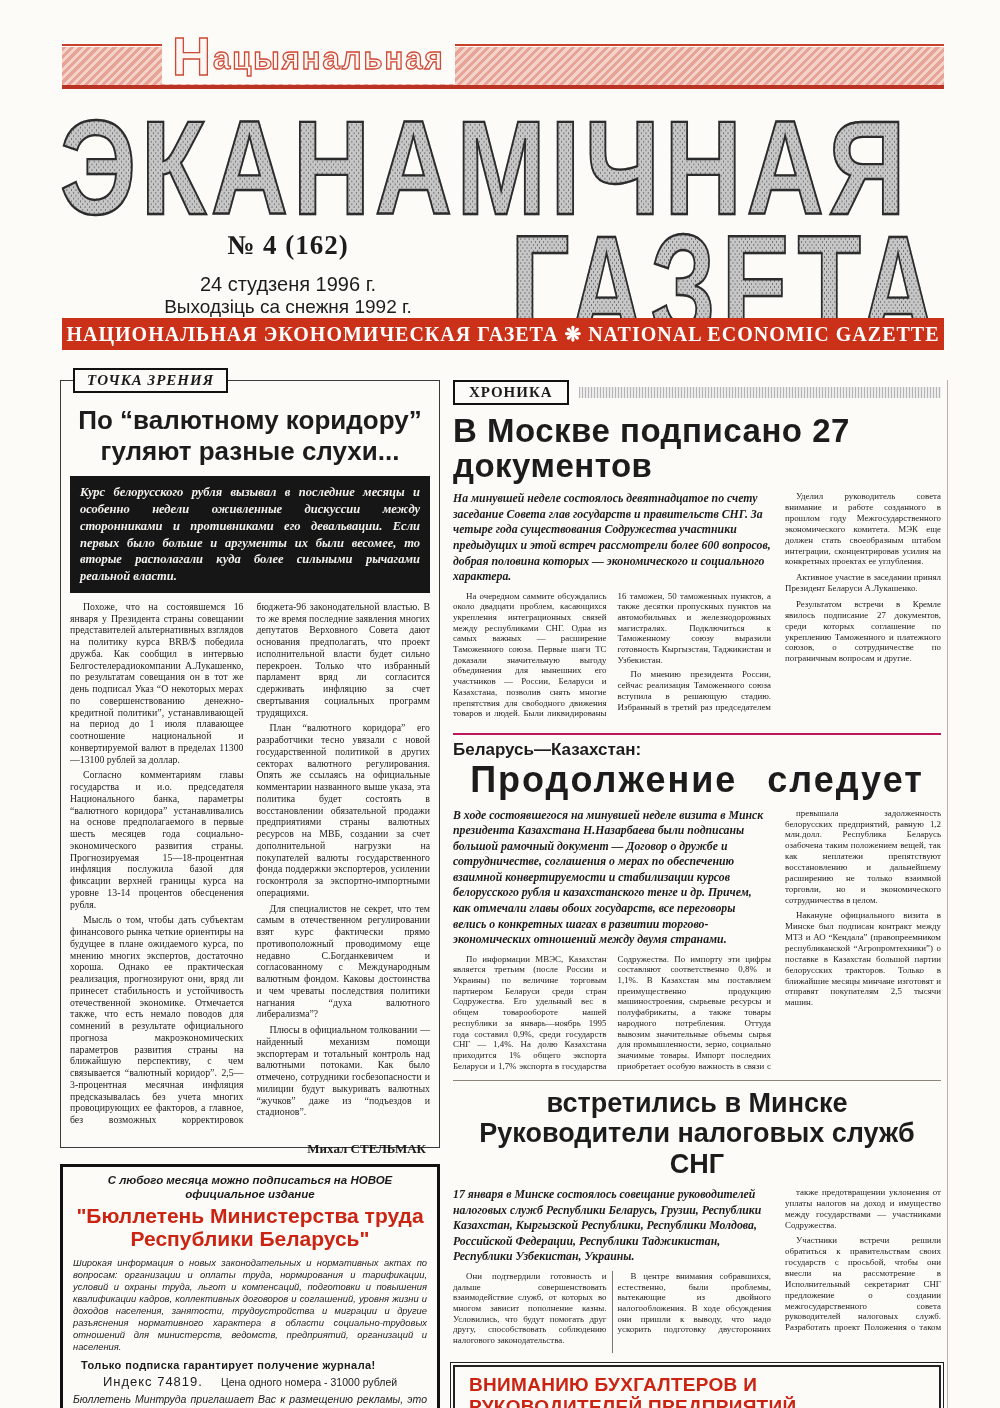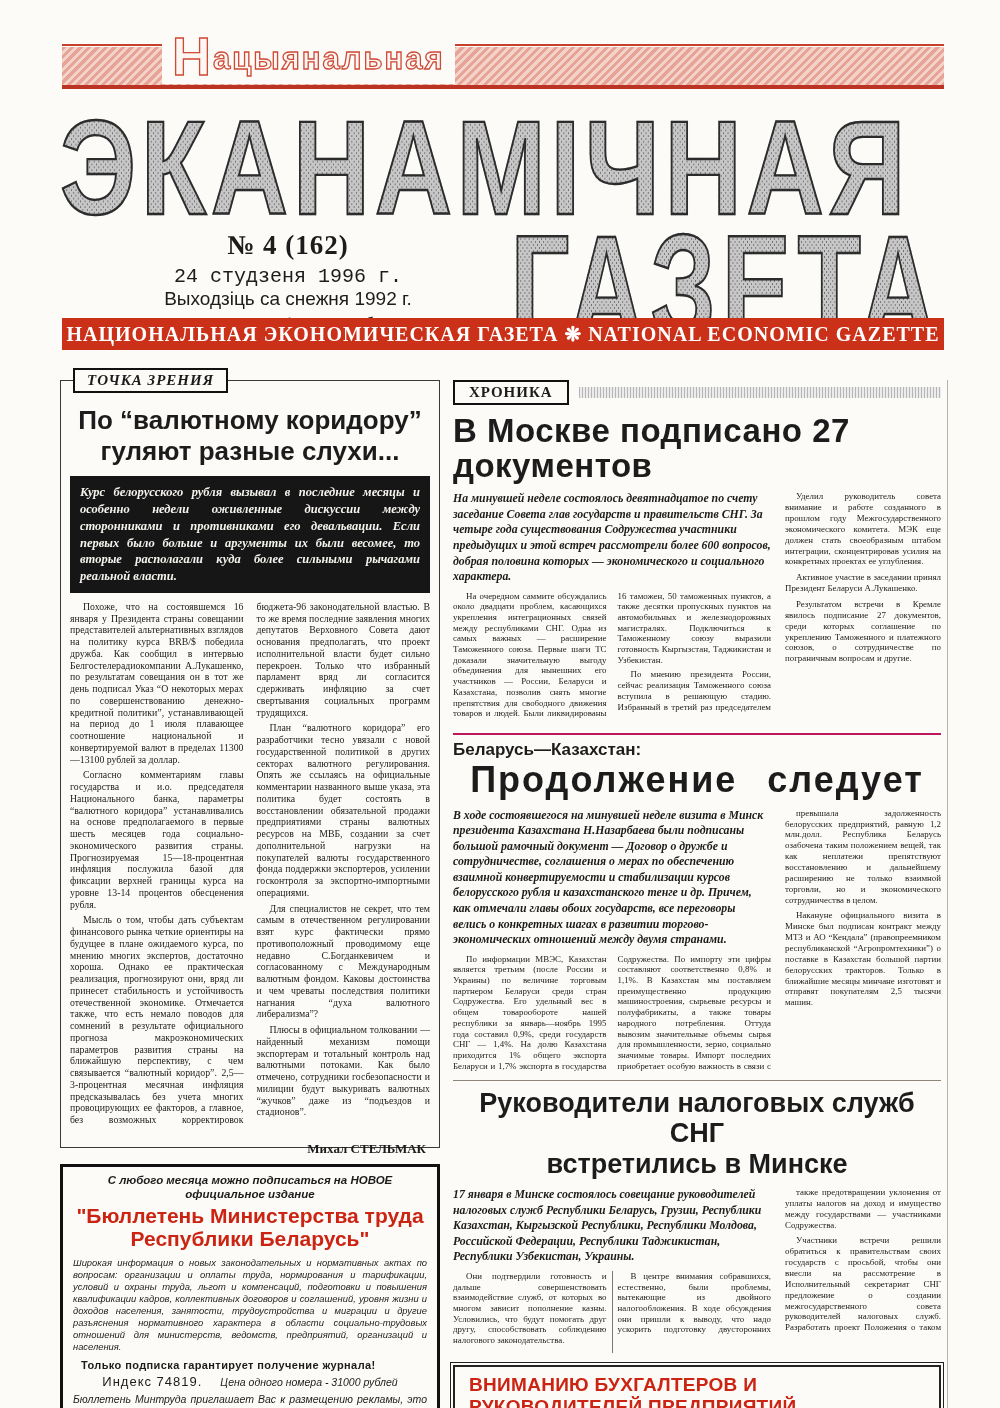--- a/index.html
+++ b/index.html
@@ -21,21 +21,21 @@
                        radial-gradient(circle,#6f6f6f 26%,transparent 27%);
       background-size:4px 4px,4px 4px;background-position:0 0,2px 2px;background-color:#c7c7c7;
       -webkit-background-clip:text;background-clip:text;
       -webkit-text-stroke:1.6px #2c2c2c;white-space:nowrap;line-height:1;}
   .t1{position:absolute;left:60px;top:102px;font-size:94px;letter-spacing:4px;
       transform:scale(1.14,1.42);transform-origin:left top;}
   .t2{position:absolute;right:58px;top:212px;font-size:100px;letter-spacing:6px;
       transform:scale(1.04,1.5);transform-origin:right top;}
   .issue{position:absolute;left:118px;top:230px;width:340px;text-align:center;}
   .issue-no{font-weight:bold;font-size:27px;letter-spacing:1px;}
-  .issue-date{font-family:Liberation Mono, monospace;font-size:20px;margin-top:4px;}
+  .issue-date{font-family:Liberation Sans, sans-serif;font-size:20px;margin-top:12px;}
   .issue-since{font-family:"Liberation Sans",sans-serif;font-size:19px;}
   .issue-price{font-weight:bold;font-size:16px;margin-top:5px;}
   .banner{position:absolute;left:62px;right:56px;top:318px;height:32px;background:#cb3118;
       display:flex;align-items:center;justify-content:center;color:#fff;
       font-weight:bold;font-size:20px;letter-spacing:1px;z-index:3;
       box-shadow:inset 0 0 0 2px #cb3118;}
   
   .main{position:absolute;left:60px;right:52px;top:380px;display:flex;gap:13px;align-items:flex-start;}
   .left-col{width:380px;flex:none;}
   .right-col{flex:1;min-width:0;border-right:1px solid #b9b2a6;padding-right:6px;}
@@ -57,21 +57,21 @@
       font-style:italic;font-size:11.5px;line-height:1.25;}
   .b-title{color:#cc2413;font-family:"Liberation Sans",sans-serif;font-weight:bold;
       font-size:21px;line-height:1.12;text-align:center;margin:2px 0 6px;}
   .b-body{font-family:"Liberation Sans",sans-serif;font-style:italic;font-size:9.4px;
       line-height:1.28;text-align:justify;}
   .b-guar{font-family:"Liberation Sans",sans-serif;font-weight:bold;font-size:11px;
       letter-spacing:0.4px;margin-top:6px;padding-left:8px;}
   .b-index-row{display:flex;justify-content:center;gap:18px;align-items:baseline;margin-top:3px;
       font-family:"Liberation Sans",sans-serif;}
   .b-index{font-size:13px;letter-spacing:1px;}
-  .b-price{font-style:italic;font-size:10.5px;}
+  .b-price{font-size:10.5px;}
   .b-promo{font-family:"Liberation Sans",sans-serif;font-style:italic;font-size:10.5px;
       line-height:1.25;margin-top:4px;text-align:justify;}
   
   .label-row{display:flex;align-items:center;gap:10px;}
   .chron-box{border:2px solid #111;padding:2px 14px;font-weight:bold;font-size:15px;
       letter-spacing:1px;background:#fcfbf7;}
   .hatch{flex:1;height:11px;background:repeating-linear-gradient(90deg,#b5b5b5 0 1px,#ececec 1px 3px);}
   .chron-headline{font-family:"Liberation Sans",sans-serif;font-weight:bold;font-size:33px;
       line-height:1.05;margin:9px 0 8px;letter-spacing:0.5px;}
   .flex2{display:flex;gap:14px;}
@@ -201,22 +201,22 @@
           </div>
           <div class="fright">
             <p>превышала задолженность белорусских предприятий, равную 1,2 млн.долл. Республика Беларусь озабочена таким положением вещей, так как неплатежи препятствуют восстановлению и дальнейшему расширению не только взаимной торговли, но и экономического сотрудничества в целом.</p>
             <p>Накануне официального визита в Минске был подписан контракт между МТЗ и АО “Кендала” (правопреемником республиканской “Агропромтехники”) о поставке в Казахстан большой партии белорусских тракторов. Только в ближайшие месяцы минчане изготовят и отправят покупателям 2,5 тысячи машин.</p>
           </div>
         </div>
       </div>
 
       <div class="tax">
         <div class="tax-headline">
+          <div>встретились в Минске</div>
           <div>Руководители налоговых служб СНГ</div>
-          <div>встретились в Минске</div>
         </div>
         <div class="flex2">
           <div class="fleft">
             <div class="lede">17 января в Минске состоялось совещание руководителей налоговых служб Республики Беларусь, Грузии, Республики Казахстан, Кыргызской Республики, Республики Молдова, Российской Федерации, Республики Таджикистан, Республики Узбекистан, Украины.</div>
             <div class="b2">
               <p>Они подтвердили готовность и дальше совершенствовать взаимодействие служб, от которых во многом зависит пополнение казны. Условились, что будут помогать друг другу, способствовать соблюдению налогового законодательства.</p>
               <p>В центре внимания собравшихся, естественно, были проблемы, вытекающие из двойного налогообложения. В ходе обсуждения они пришли к выводу, что надо ускорить подготовку двусторонних соглашений об избежании двойного налогообложения, а</p>
             </div>
           </div>
           <div class="fright">

